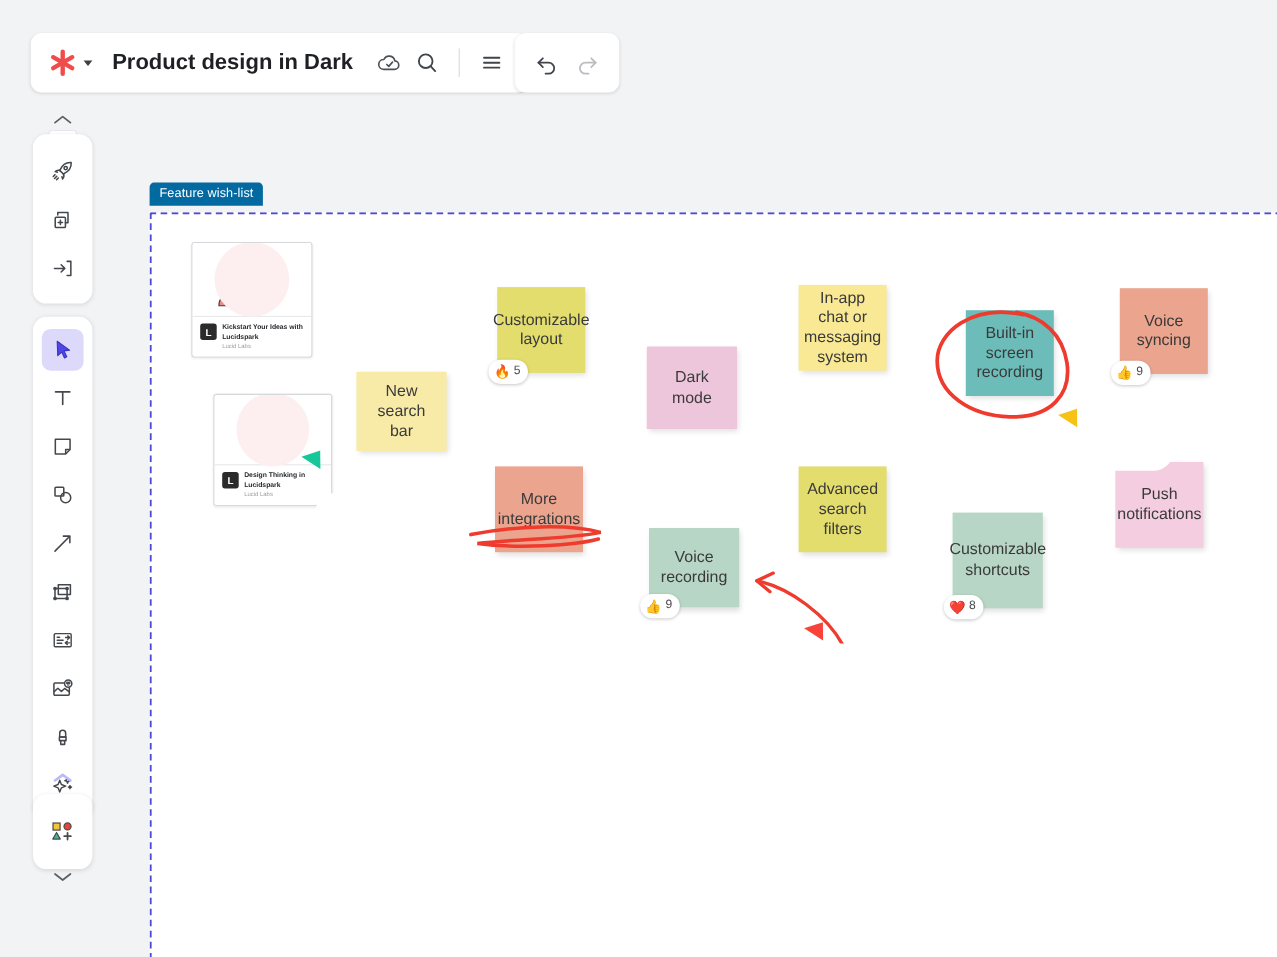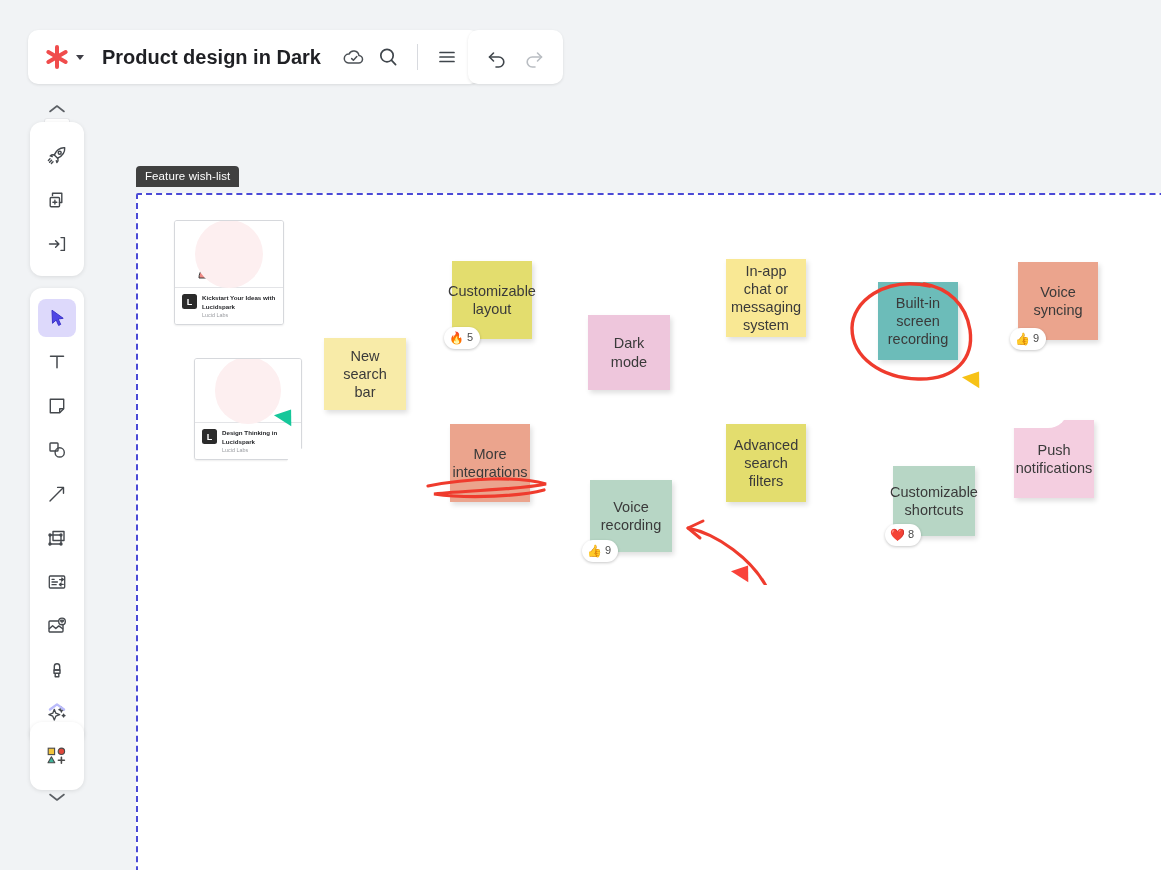--- a/index.html
+++ b/index.html
@@ -64,21 +64,21 @@
   .rail-stub {
     position: absolute; left: 44px; top: 118px;
     width: 26px; height: 8px; background: #fff;
     border: 1px solid #e6e7ea; border-bottom: none; border-radius: 3px 3px 0 0;
   }
 
   
   #canvas { position: absolute; left: 118px; top: 90px; right: 0; bottom: 0; }
   .frame-label {
     position: absolute; left: 18px; top: 76px;
-    background: #404040; color: #ffffff;
+    background: #0369a1; color: #ffffff;
     font-size: 11.5px; padding: 4px 9px 5px; border-radius: 4px 4px 0 0;
     letter-spacing: .1px; white-space: nowrap; text-align: center;
   }
   .frame-border {
     position: absolute; left: 18px; top: 103px; width: 1160px; height: 830px;
     border: 2px dashed #4b49d6; background: #ffffff; border-radius: 2px;
   }
 
   
   .note {
@@ -414,21 +414,21 @@
         <div class="note" style="left: 896px; top: 330px; width: 80px; height: 78px; background: rgb(244, 206, 224);">
           <div>Push notifications</div>
         </div>
         <div class="note" style="left: 472px; top: 390px; width: 82px; height: 72px; background: rgb(183, 214, 197);">
           <div>Voice recording</div>
           <div class="reaction">
             <span class="emo">👍</span>
             <span>9</span>
           </div>
         </div>
-        <div class="note" style="left: 748px; top: 376px; width: 82px; height: 70px; background: rgb(183, 214, 197); margin-left: 27px;">
+        <div class="note" style="left: 748px; top: 376px; width: 82px; height: 87px; background: rgb(183, 214, 197);">
           <div>Customizable shortcuts</div>
           <div class="reaction">
             <span class="emo">❤️</span>
             <span>8</span>
           </div>
         </div>
       </div>
 
     <svg class="annot" width="1161" height="870">
 

